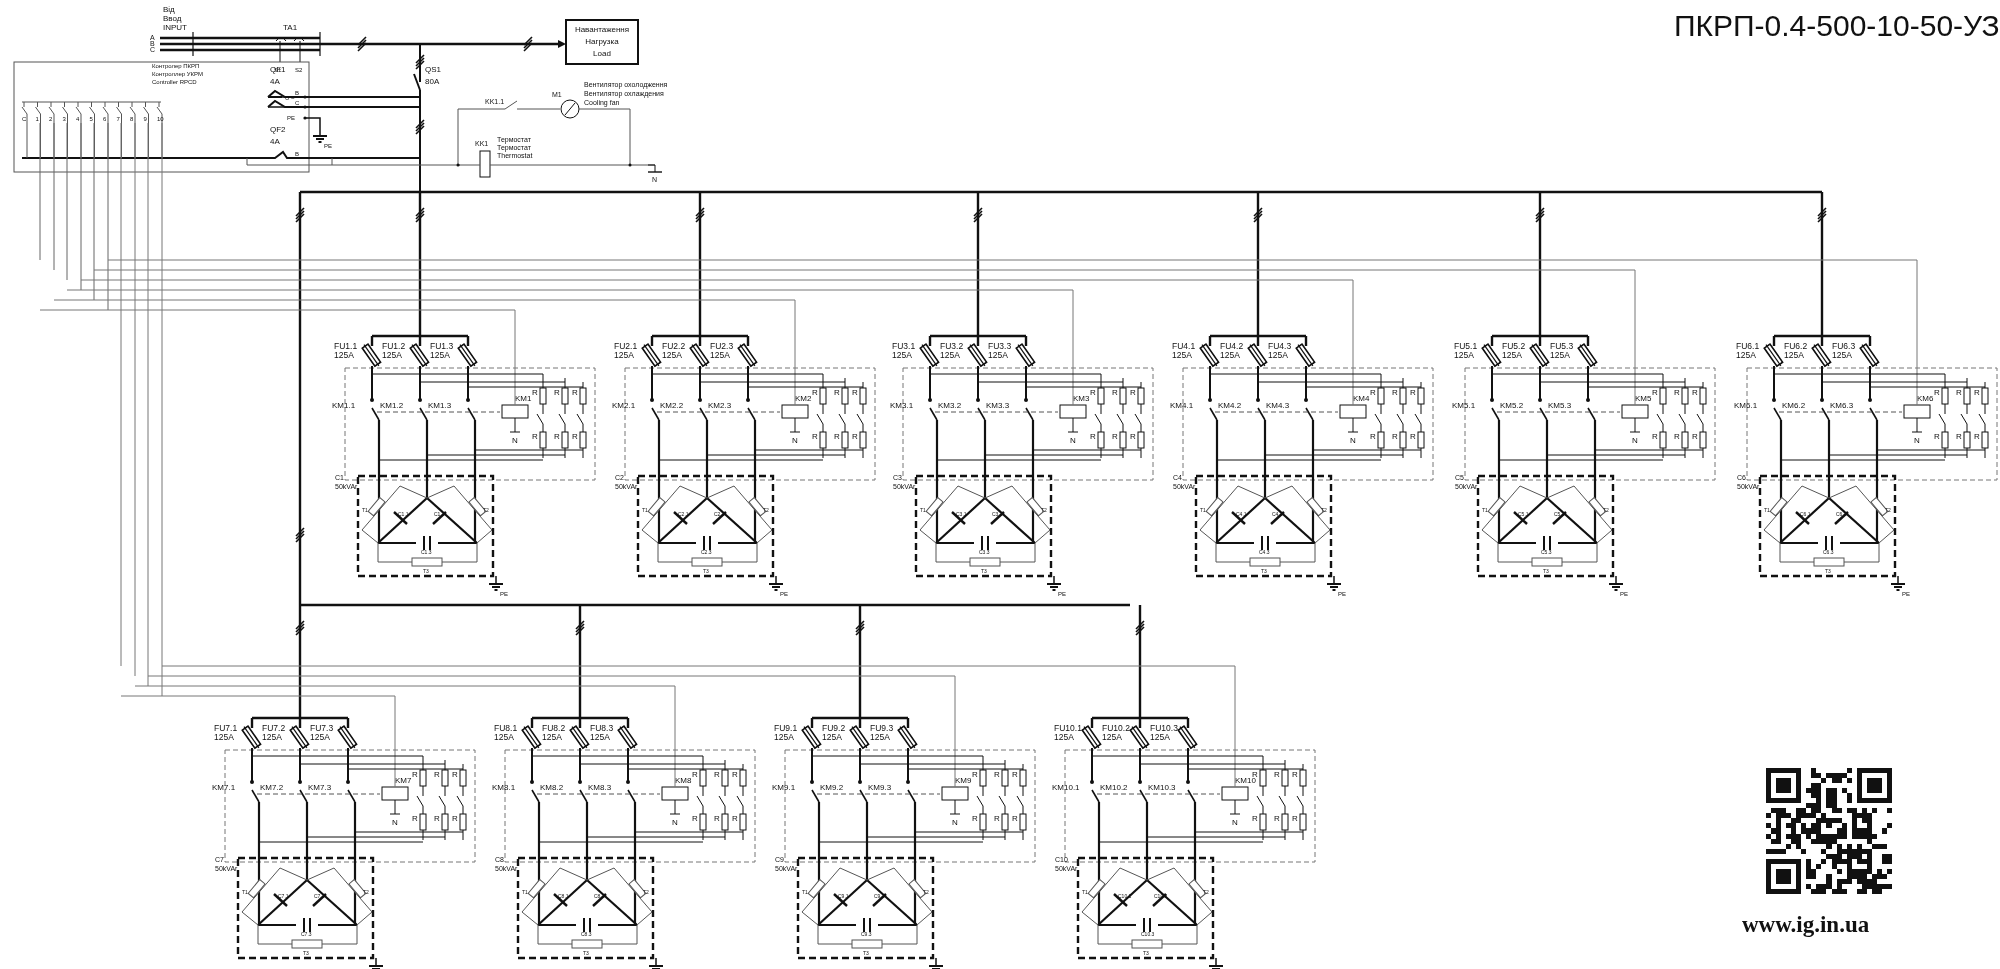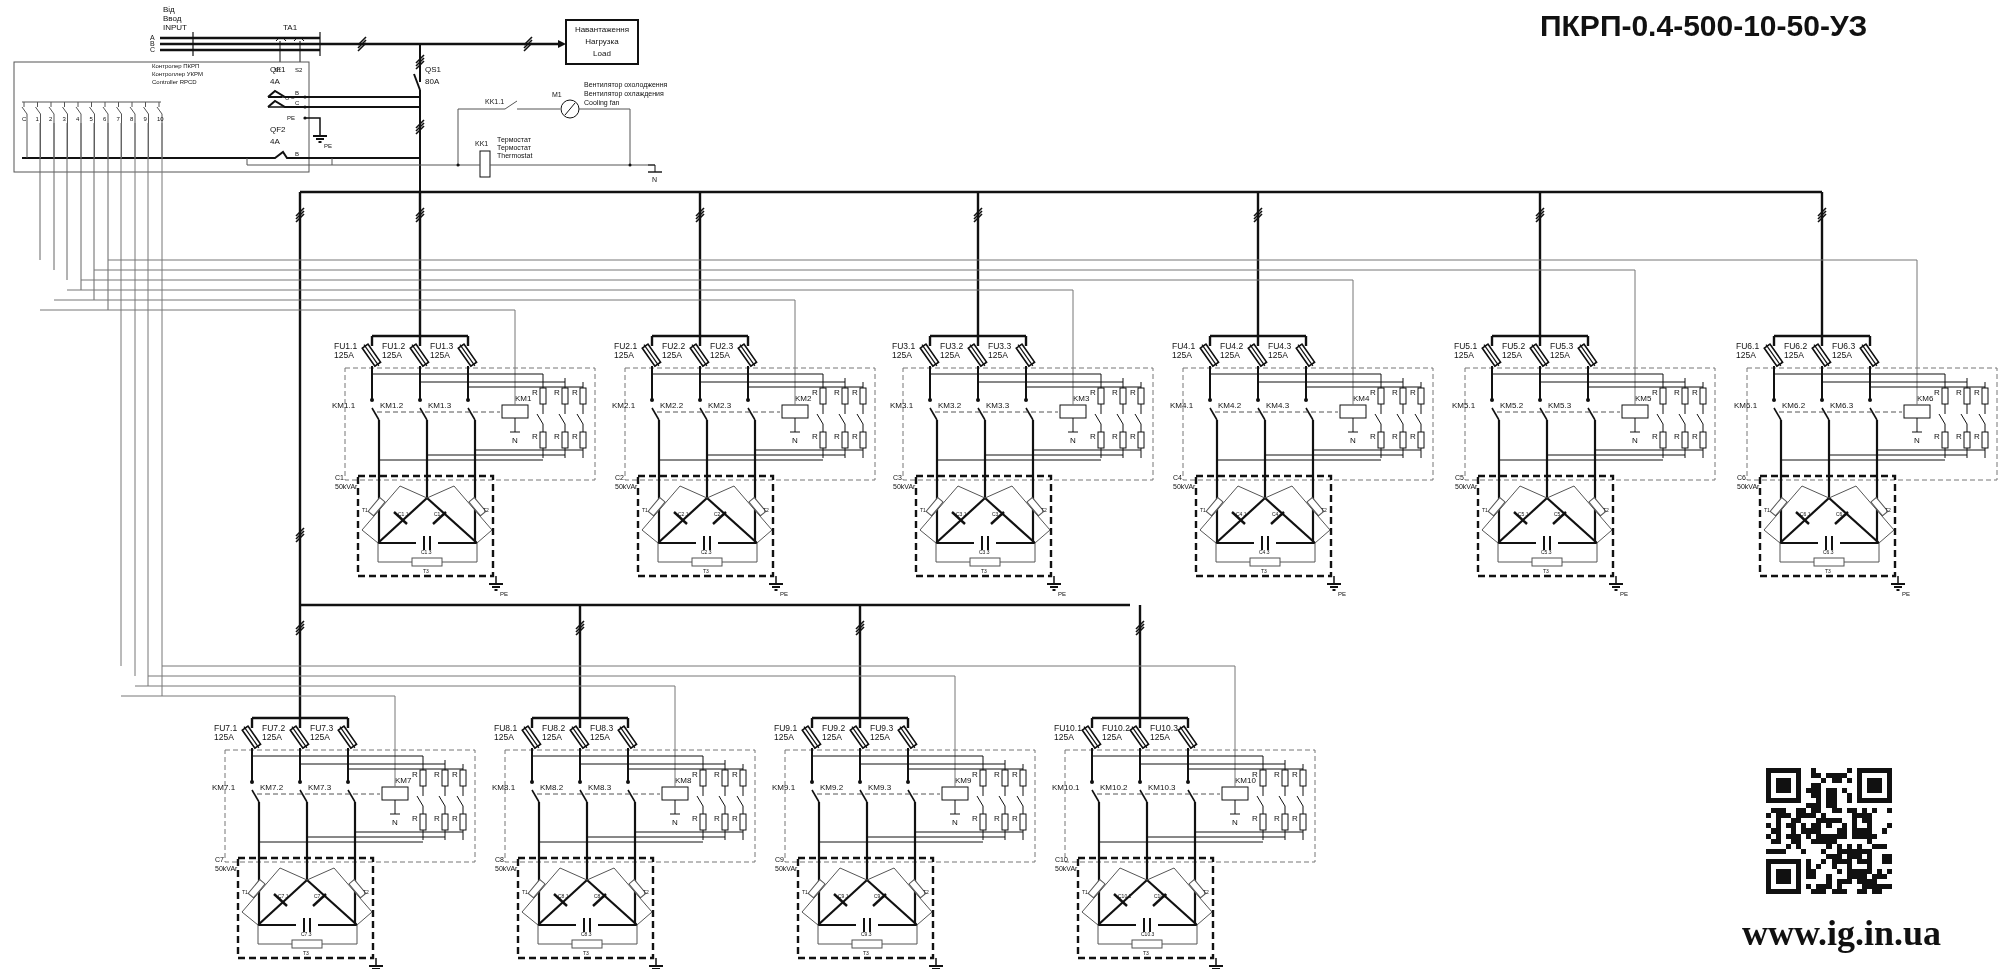--- a/index.html
+++ b/index.html
@@ -1,22 +1,22 @@
 <!DOCTYPE html>
 <html><head>
 <meta charset="utf-8">
 <style>
   html,body{margin:0;padding:0;background:#ffffff;}
   body{width:2000px;height:969px;position:relative;overflow:hidden;font-family:"Liberation Sans",sans-serif;color:#111;}
   #schematic{position:absolute;left:0;top:0;width:2000px;height:969px;}
-  .title-block{position:absolute;left:1540px;top:10px;font-family:"Liberation Sans",sans-serif;font-size:30px;line-height:31px;color:#111;text-align:center;font-weight:bold;}
+  .title-block{position:absolute;left:1674px;top:10px;font-family:"Liberation Sans",sans-serif;font-size:30px;line-height:31px;color:#111;text-align:center;}
   .title-block div{white-space:nowrap;}
   .title-block div:nth-child(2){margin-left:3px;}
   .qr{position:absolute;left:1766px;top:768px;width:126px;height:126px;}
-  .website{position:absolute;left:1742px;top:912px;font-family:"Liberation Serif",serif;font-weight:bold;font-size:36px;color:#111;}
+  .website{position:absolute;left:1742px;top:912px;font-family:"Liberation Serif",serif;font-weight:bold;font-size:23px;color:#111;}
   svg text{font-family:"Liberation Sans",sans-serif;fill:#111;}
 </style>
 </head>
 <body>
 
 <svg id="schematic" viewBox="0 0 2000 969" xmlns="http://www.w3.org/2000/svg">
     <g>
       <text x="163" y="12" font-size="8">Від</text>
       <text x="163" y="21" font-size="8">Ввод</text>
       <text x="163" y="30" font-size="8">INPUT</text>

